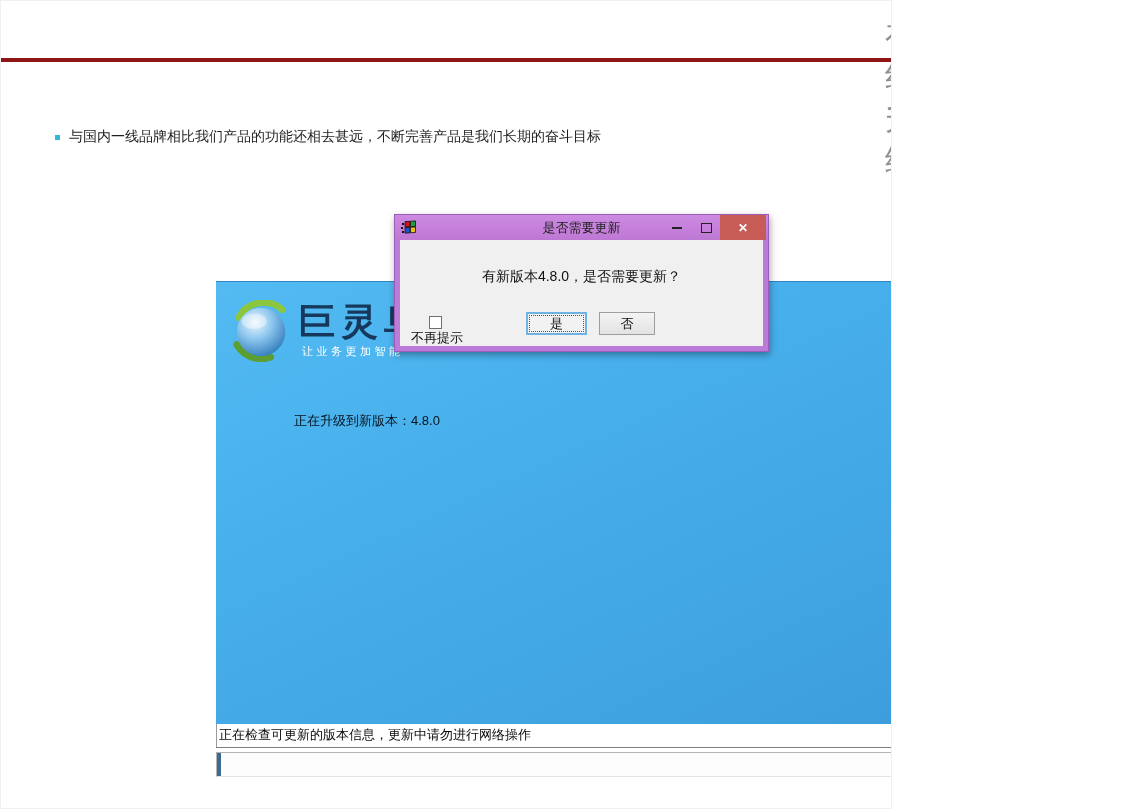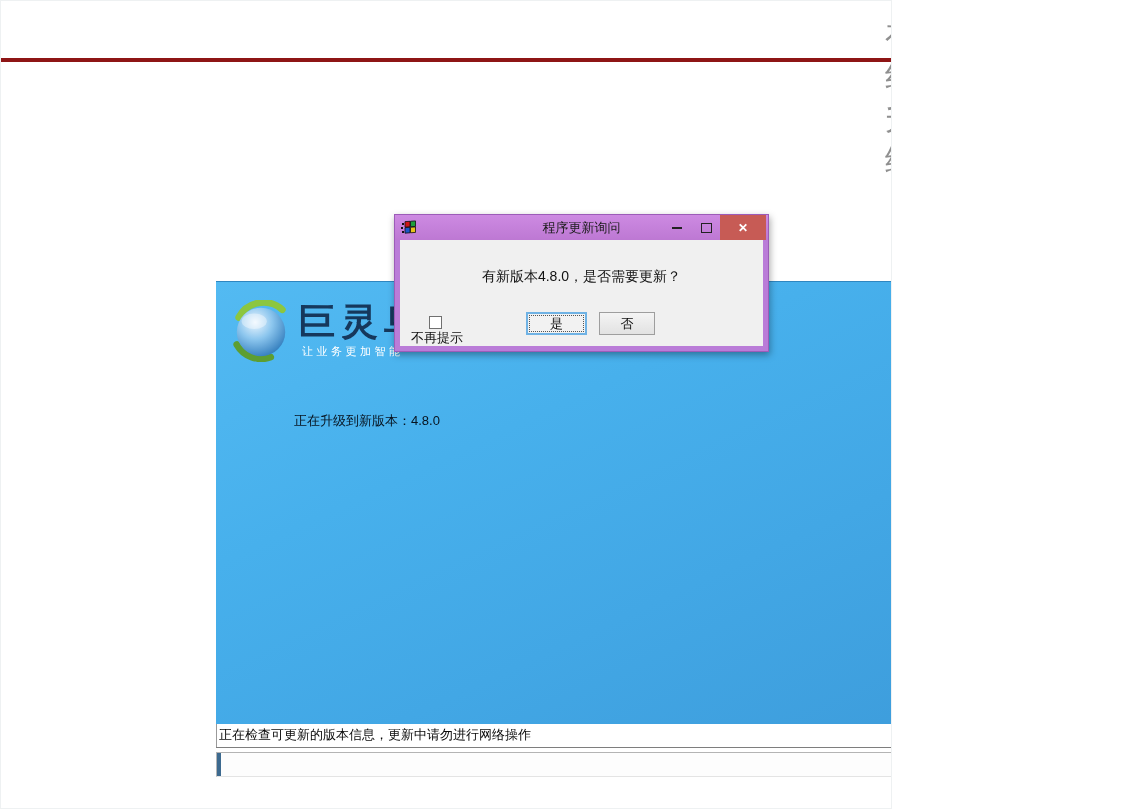--- a/index.html
+++ b/index.html
@@ -105,20 +105,24 @@
 </style>
 </head>
 <body>
 
 <div class="page">
 
   <div class="header-title">在线升级</div>
   <div class="header-parallelogram"></div>
   <div class="header-line"></div>
 
+  <div class="bullet-row">
+    <div class="bullet-square"></div>
+    <div class="bullet-text">与国内一线品牌相比我们产品的功能还相去甚远，不断完善产品是我们长期的奋斗目标</div>
+  </div>
 
   <div class="app-window">
     <div class="app-blue">
       <div class="logo-row">
         <svg class="logo-globe" width="62" height="62" viewBox="0 0 64 64">
           <defs>
             <radialGradient id="gsph" cx="38%" cy="30%" r="78%">
               <stop offset="0%" stop-color="#eef7ff"></stop>
               <stop offset="45%" stop-color="#8cc6ee"></stop>
               <stop offset="100%" stop-color="#2a76b8"></stop>
@@ -152,21 +156,21 @@
         <rect x="2" y="3" width="2" height="2" fill="#111"></rect>
         <rect x="1" y="7" width="2" height="2" fill="#111"></rect>
         <rect x="2" y="11" width="2" height="2" fill="#111"></rect>
         <g transform="skewY(-4)">
           <rect x="5" y="2" width="5" height="5.5" fill="#d01616" stroke="#111" stroke-width="0.8"></rect>
           <rect x="10.5" y="2" width="5" height="5.5" fill="#1e9e3c" stroke="#111" stroke-width="0.8"></rect>
           <rect x="5" y="8" width="5" height="5.5" fill="#1a57c8" stroke="#111" stroke-width="0.8"></rect>
           <rect x="10.5" y="8" width="5" height="5.5" fill="#e8c21a" stroke="#111" stroke-width="0.8"></rect>
         </g>
       </svg>
-      <div class="dialog-title">程序更新询问</div>
+      <div class="dialog-title">是否需要更新</div>
       <div class="titlebar-controls">
         <div class="tb-btn btn-min">
           <span class="min-glyph"></span>
         </div>
         <div class="tb-btn btn-max">
           <span class="max-glyph"></span>
         </div>
         <div class="tb-btn btn-close">
           <span>✕</span>
         </div>

